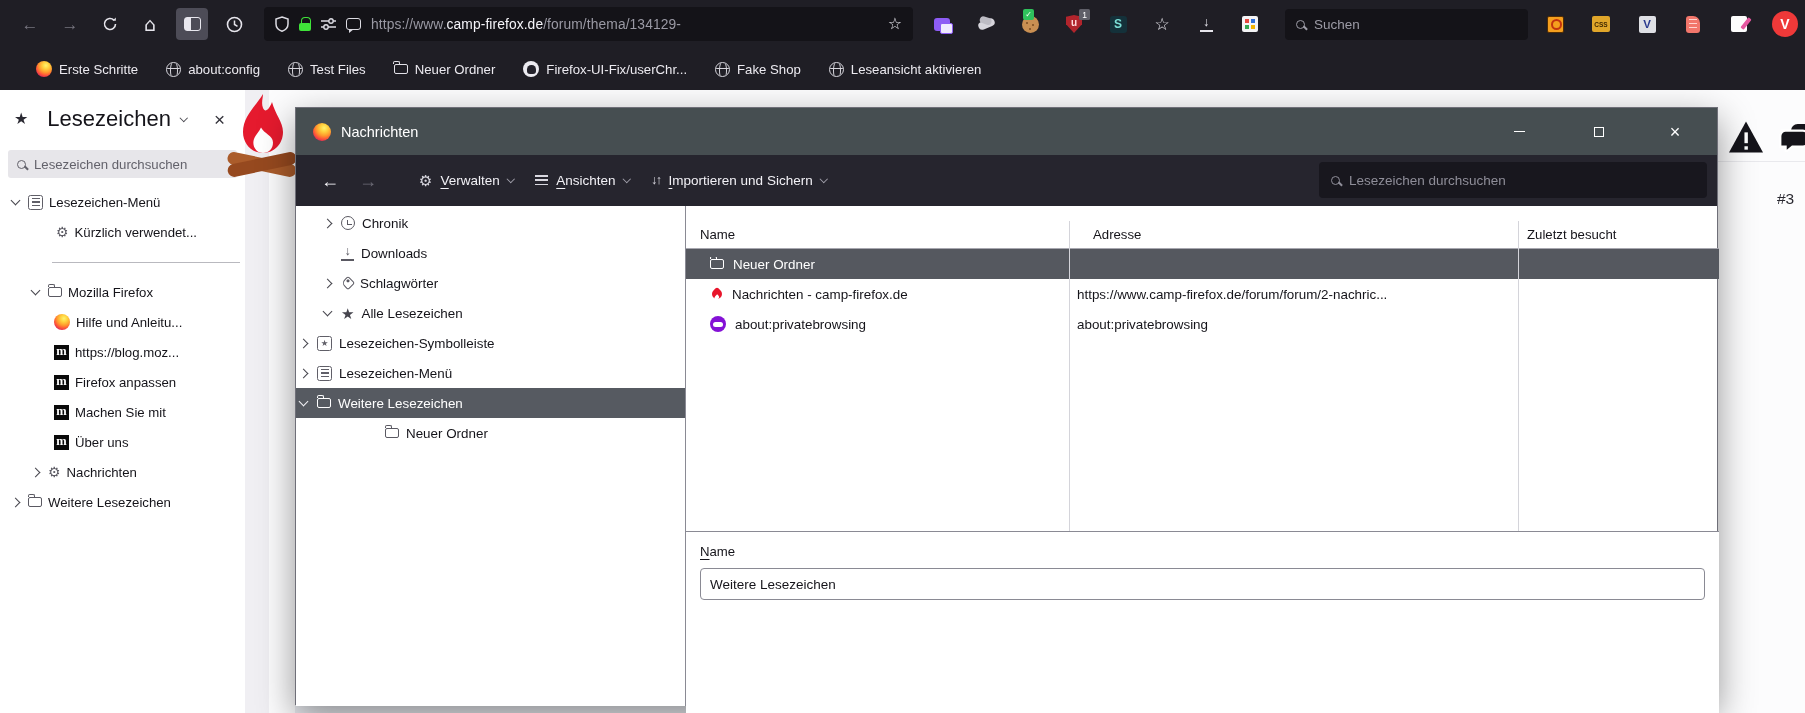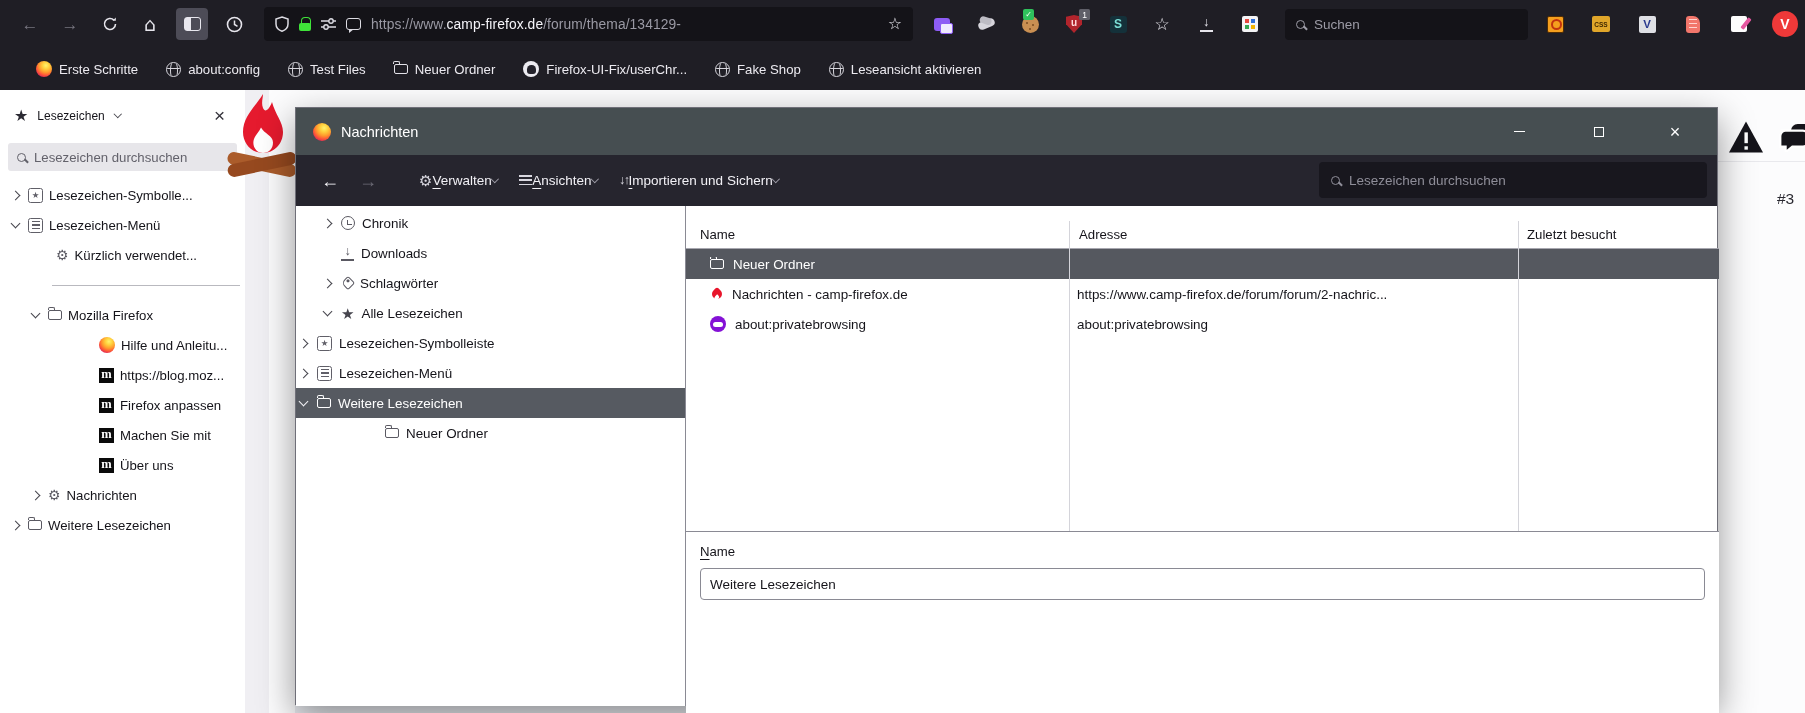--- a/index.html
+++ b/index.html
@@ -71,34 +71,34 @@
 .ghico{width:16px;height:16px;border-radius:50%;background:#ecebf1;position:relative;overflow:hidden;flex:0 0 auto}
 .ghico::after{content:"";position:absolute;left:3.8px;top:4px;width:8.4px;height:9px;background:#23222b;border-radius:50% 50% 3px 3px}
 .ffball{width:16px;height:16px;border-radius:50%;background:radial-gradient(circle at 62% 28%,#fff36e 0%,#ffd23e 22%,#ff9b2d 45%,#ff5d36 62%,#e02854 80%,#9a2bbf 100%);flex:0 0 auto}
 .fold{position:relative;width:14px;height:10.5px;border:1.5px solid currentColor;border-radius:2px;flex:0 0 auto}
 .fold::before{content:"";position:absolute;top:-4px;left:-1.5px;width:5px;height:2px;border:1.5px solid currentColor;border-bottom:none;border-radius:2px 2px 0 0}
 
 #sidebar{position:absolute;left:0;top:90px;width:245px;height:623px;background:#fff;z-index:1}
 .sb-head{display:flex;align-items:center;padding:16px 16px 6px 14px}
 .sb-star{font-size:16px;color:#2b2a33;line-height:1}
 .sb-star::after{content:"★"}
-.sb-title{font-size:12px;margin-left:9px;color:#15141a}
+.sb-title{font-size:22px;margin-left:19px;color:#15141a}
 .chev{width:7px;height:7px;border-right:1.5px solid #45444c;border-bottom:1.5px solid #45444c;transform:rotate(-45deg);flex:0 0 auto}
 .chev.d{transform:rotate(45deg);margin-top:-3px}
 .chev.w{border-color:#f2f2f6}
 .chev.sm{width:5.5px;height:5.5px}
 .sb-close{margin-left:auto;font-size:19px;color:#35343c;line-height:1}
 .sb-close::after{content:"×"}
 .sb-search{margin:12px 8px 0;height:28px;background:#e7e6ea;border-radius:3px;display:flex;align-items:center;gap:8px;padding:0 9px;color:#63626b}
 .sb-search input{background:transparent;border:none;outline:none;font-family:inherit;font-size:13.2px;color:#45444c;width:190px}
 .sb-search input::placeholder{color:#63626b}
 .sb-tree{margin-top:9px}
 .trow{height:30px;display:flex;align-items:center;gap:6px;font-size:13.2px;color:#15141a}
 .slot{width:14px;display:flex;justify-content:center;flex:0 0 auto}
-.p8{padding-left:8px}.p28{padding-left:28px}.p36{padding-left:36px}.p62{padding-left:79px}
+.p8{padding-left:8px}.p28{padding-left:28px}.p36{padding-left:36px}.p62{padding-left:34px}
 .sb-sep{height:30px;display:flex;align-items:center;padding-left:52px}
 .sb-sep div{height:1px;background:#b9b9bf;width:188px}
 .star-box{width:15px;height:15px;border:1.5px solid #605f68;border-radius:2.5px;display:flex;align-items:center;justify-content:center;flex:0 0 auto;color:#605f68;background:#fff}
 .star-box::after{content:"★";font-size:8.5px;line-height:1}
 .menu-box{width:15px;height:15px;border:1.5px solid #605f68;border-radius:2.5px;display:flex;align-items:center;justify-content:center;flex:0 0 auto;background:#fff}
 .menu-box::after{content:"";width:8px;height:8px;background:repeating-linear-gradient(to bottom,#605f68 0 1.3px,transparent 1.3px 3.3px)}
 .gear16{font-size:14px;color:#5b5a63;line-height:1;flex:0 0 auto}
 .gear16::after{content:"⚙";font-family:"DejaVu Sans",sans-serif}
 .gear16.w{color:#d9d8e0;font-size:15px}
 .mico{width:15px;height:15px;background:#0a0a0a;color:#fff;display:flex;align-items:center;justify-content:center;flex:0 0 auto}
@@ -110,21 +110,21 @@
 .lib-title{height:47px;background:#464e51;display:flex;align-items:center;padding-left:17px;position:relative}
 .lib-title-text{color:#fff;font-size:14.5px;margin-left:10px}
 .ctl{position:absolute;top:0;height:47px;width:42px;display:flex;align-items:center;justify-content:center}
 .g-min{width:11px;height:1.4px;background:#fff}
 .g-max{width:10px;height:10px;border:1.3px solid #fff}
 .g-x{font-size:18px;color:#fff;line-height:1}
 .g-x::after{content:"×"}
 .lib-toolbar{height:51px;background:#26252e;display:flex;align-items:center;padding-left:25px;position:relative;color:#f2f1f6;font-size:13.5px}
 .tb-nav{font-size:18px;line-height:1;margin-right:20px;color:#f7f6fa}
 .tb-nav.dim{color:#6d6c77}
-.tb-btn{display:flex;align-items:center;margin-left:22px}
+.tb-btn{display:flex;align-items:center;gap:8px;margin-left:22px}
 .ak{text-decoration:underline;text-underline-offset:2.5px}
 .tb-chev{width:5.5px;height:5.5px;border-right:1.3px solid #a5a4af;border-bottom:1.3px solid #a5a4af;transform:rotate(45deg);margin-top:-3px}
 .linesic{width:13px;height:11px;background:repeating-linear-gradient(to bottom,#d9d8e0 0 1.6px,transparent 1.6px 4.4px);flex:0 0 auto}
 .sortic{font-size:12.5px;letter-spacing:-1.5px;color:#d9d8e0;line-height:1}
 .sortic::after{content:"↓↑"}
 .lib-search{position:absolute;right:10px;top:7px;width:388px;height:36px;background:#18171e;border-radius:4px;display:flex;align-items:center;gap:9px;padding:0 12px;color:#8f8e99}
 .lib-search input{background:transparent;border:none;outline:none;font-family:inherit;font-size:13.5px;color:#cfced6;width:330px}
 .lib-search input::placeholder{color:#8f8e99}
 .lib-content{position:relative;height:500px;background:#fff}
 .lib-tree{position:absolute;left:0;top:0;width:390px;height:500px;border-right:1px solid #8a8a94;padding-top:2px}
@@ -135,21 +135,21 @@
 .clockic{width:14px;height:14px;border:1.5px solid currentColor;border-radius:50%;position:relative;flex:0 0 auto}
 .clockic::after{content:"";position:absolute;left:5px;top:2.5px;width:4px;height:4.5px;border-left:1.4px solid currentColor;border-bottom:1.4px solid currentColor}
 .tagic{width:10px;height:10px;border:1.5px solid currentColor;border-radius:2px 2px 2px 5px;transform:rotate(45deg);position:relative;flex:0 0 auto;margin-left:2px}
 .tagic::after{content:"";position:absolute;left:1.2px;top:1.2px;width:2.6px;height:2.6px;border-radius:50%;background:currentColor}
 .starfill{font-size:15px;line-height:1;color:#46454e}
 .starfill::after{content:"★"}
 .lib-main{position:absolute;left:390px;top:15px;width:1033px;height:500px}
 .col-line{position:absolute;top:0;width:1px;height:310px;background:#d4d4da}
 .lhead{height:28px;display:flex;align-items:center;border-bottom:1px solid #a7a7af;font-size:13.2px}
 .h-name{padding-left:14px;width:383px}
-.h-addr{padding-left:10px;width:449px}
+.h-addr{padding-left:24px;width:449px}
 .h-last{padding-left:9px}
 .rrow{height:30px;display:flex;align-items:center;font-size:13.4px}
 .rrow.sel{background:#55585f;color:#fff}
 .c-name{width:383px;display:flex;align-items:center;gap:9px;padding-left:24px;overflow:hidden;white-space:nowrap}
 .c-addr{width:449px;padding-left:8px;overflow:hidden;white-space:nowrap}
 .maskic{width:16px;height:16px;border-radius:50%;background:#8411d6;position:relative;flex:0 0 auto}
 .maskic::after{content:"";position:absolute;left:2.8px;top:5.5px;width:10.4px;height:5px;background:#fff;border-radius:2.5px}
 .flameic{width:13px;height:14px;position:relative;flex:0 0 auto}
 .flameic::before{content:"";position:absolute;left:1.5px;top:1.5px;width:10px;height:10px;background:#e8152b;border-radius:2px 50% 50% 50%;transform:rotate(45deg)}
 .flameic::after{content:"";position:absolute;left:4.5px;top:7.5px;width:4px;height:4.5px;background:#fff;border-radius:0 50% 50% 50%;transform:rotate(45deg)}
@@ -303,27 +303,20 @@
     <span class="chev d sm" style="margin-left:10px"></span>
     <span class="sb-close" style="margin-right:4px"></span>
   </div>
   <div class="sb-search">
     <span class="mag"></span>
     <input type="text" placeholder="Lesezeichen durchsuchen" style="">
   </div>
   <div class="sb-tree">
     <div class="trow p8">
         <span class="slot">
-          <span class="chev"></span>
-        </span>
-        <span class="star-box"></span>
-        <span>Lesezeichen-Symbolle...</span>
-      </div>
-    <div class="trow p8">
-        <span class="slot">
           <span class="chev d"></span>
         </span>
         <span class="menu-box"></span>
         <span>Lesezeichen-Menü</span>
       </div>
     <div class="trow p36">
         <span class="slot"></span>
         <span class="gear16"></span>
         <span>Kürzlich verwendet...</span>
       </div>

